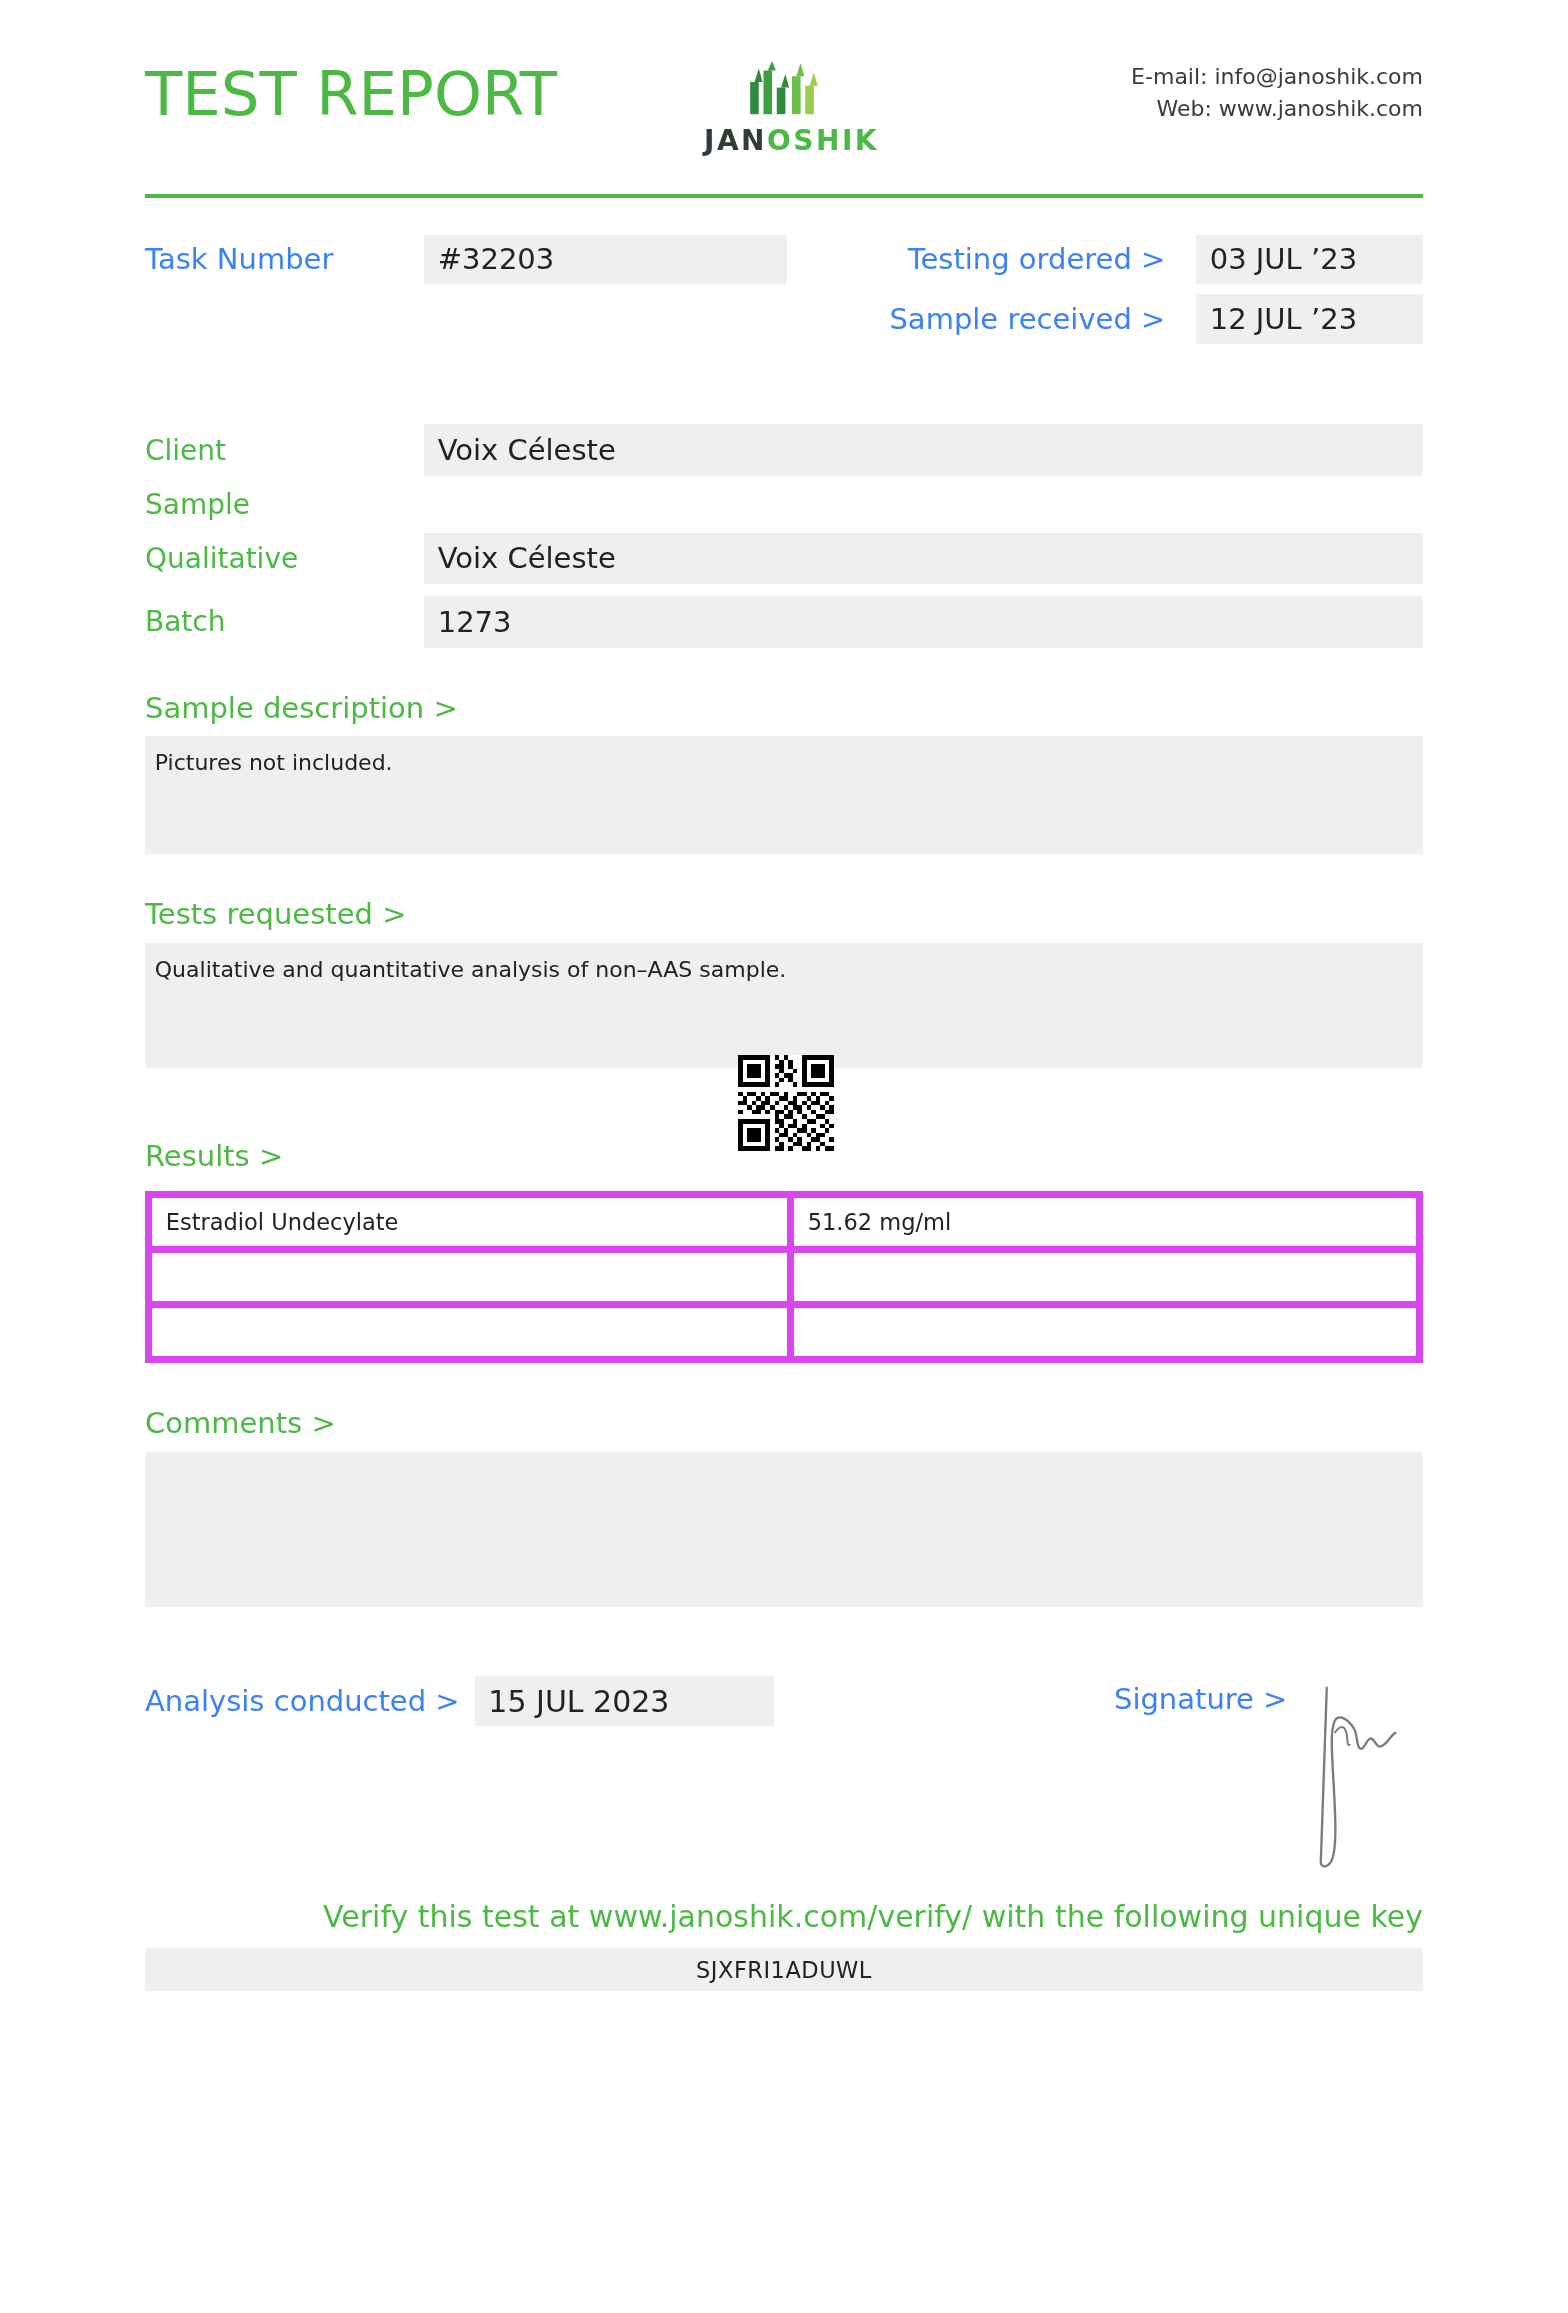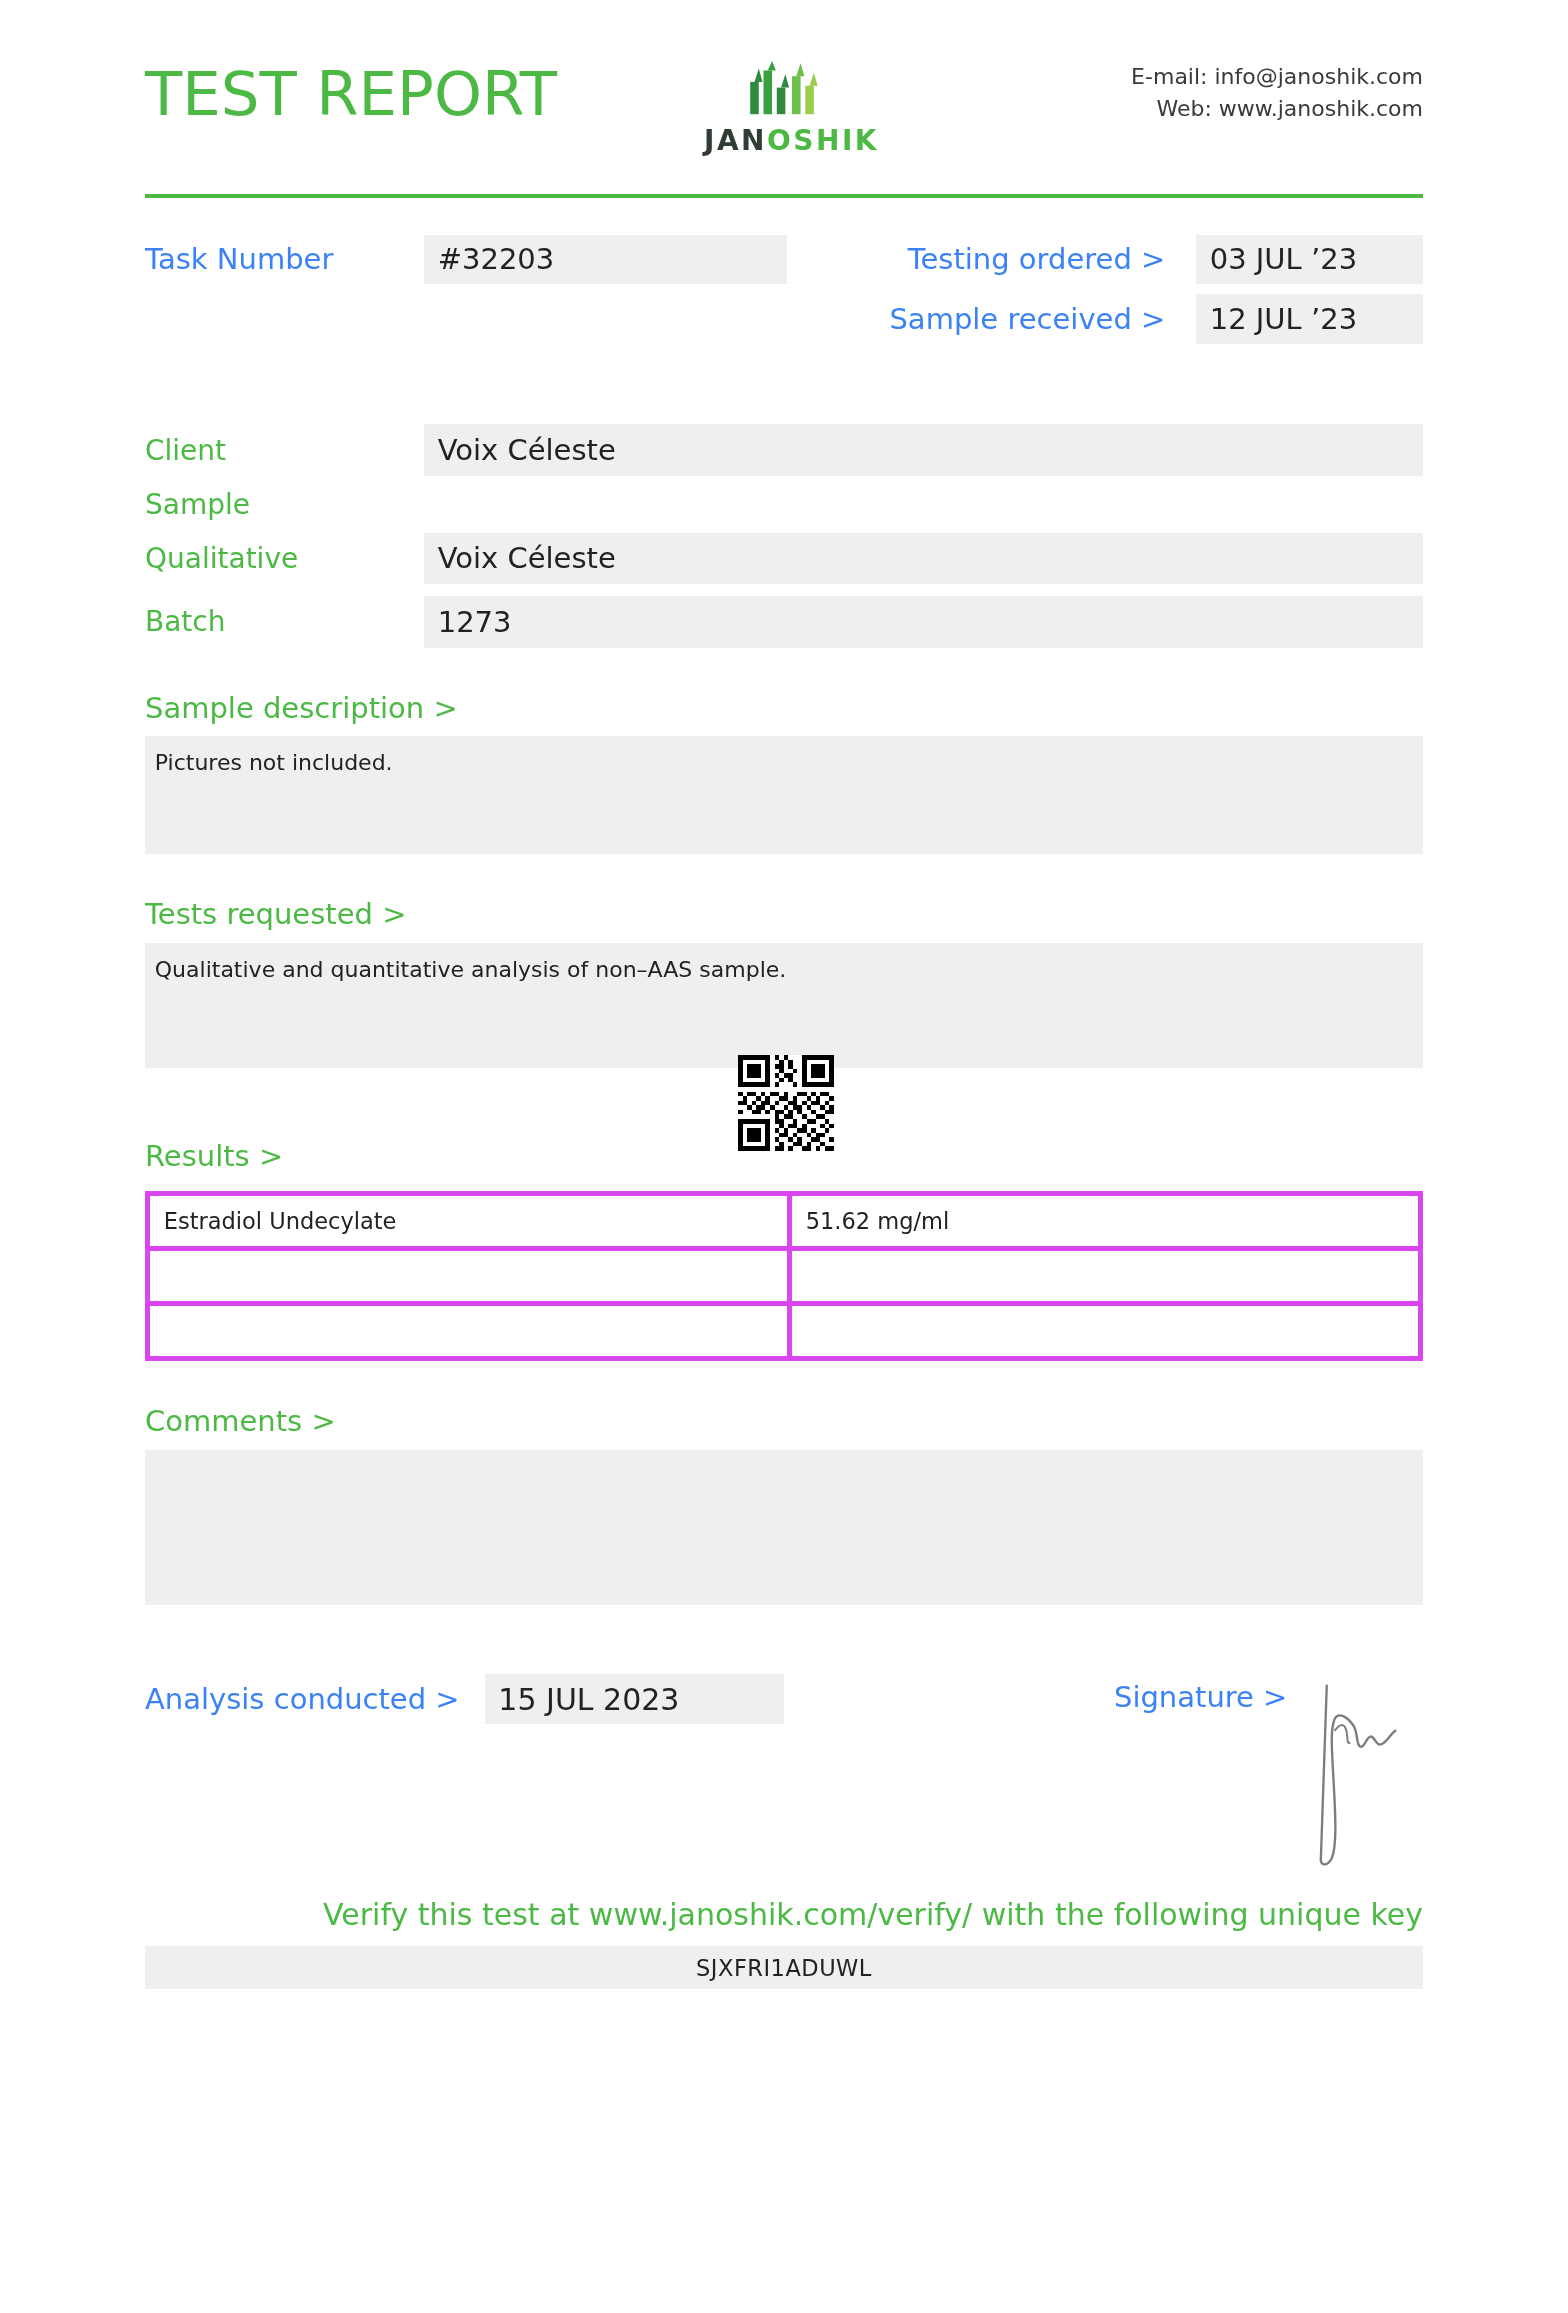--- a/index.html
+++ b/index.html
@@ -168,42 +168,42 @@
     top: -41px;
     width: 106px;
     height: 96px;
   }
   table.results {
     width: 100%;
     border-collapse: collapse;
     margin-top: 5.9px;
   }
   table.results td {
-    border: 5px solid #d946ef;
+    border: 7px solid #d946ef;
     height: 55px;
     font-size: 22.5px;
     padding: 3.9px 13.7px;
     box-sizing: border-box;
     vertical-align: middle;
   }
   table.results td.c1 { width: 642px; }
   
   .sign-row {
     margin-top: 69px;
     display: flex;
     align-items: flex-start;
     justify-content: space-between;
     position: relative;
     height: 196px;
   }
   .analysis {
     display: flex;
     align-items: center;
   }
-  .analysis .label-green { font-size: 29px; margin-right: 25px; }
+  .analysis .label-green { font-size: 29px; margin-right: 15px; }
   .analysis .field-grey { width: 299px; font-size: 30px; }
   .signature {
     display: flex;
     align-items: flex-start;
   }
   .signature .label-green { font-size: 29px; margin-right: 17.6px; margin-top: 5.9px;}
   .sig-img { width: 118px; height: 196px; }
   
   .verify {
     margin-top: 27.4px;

